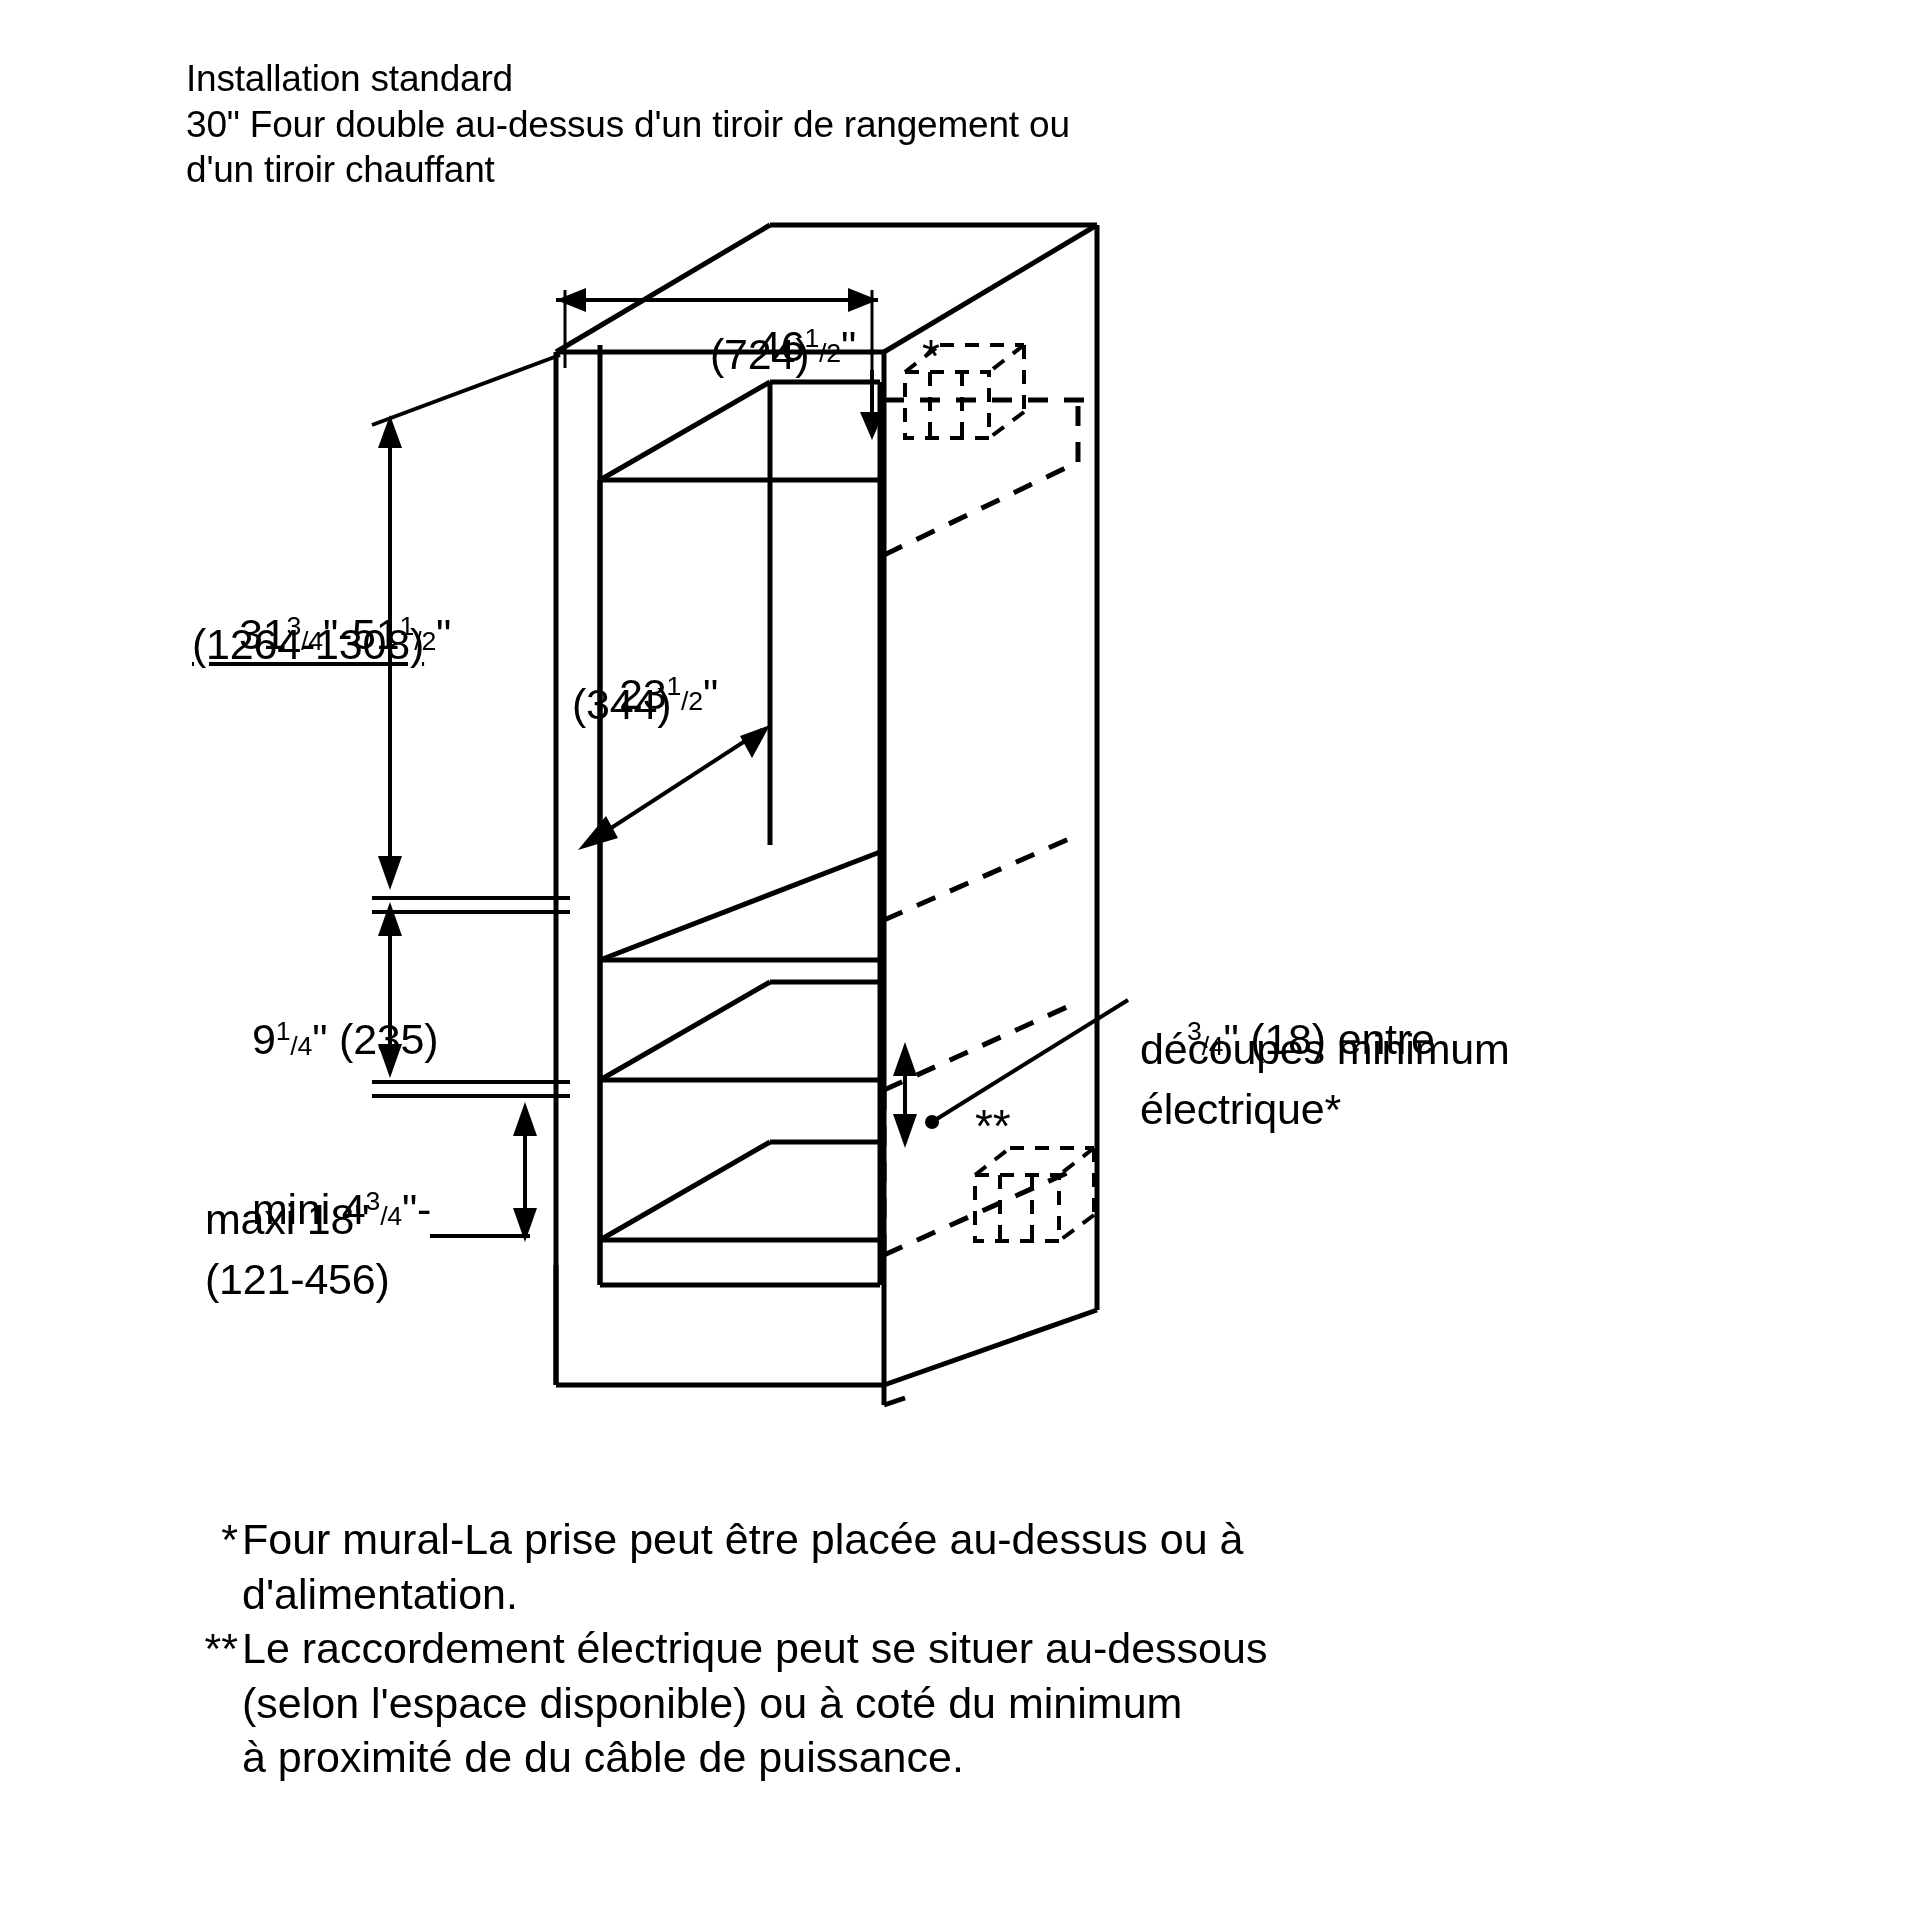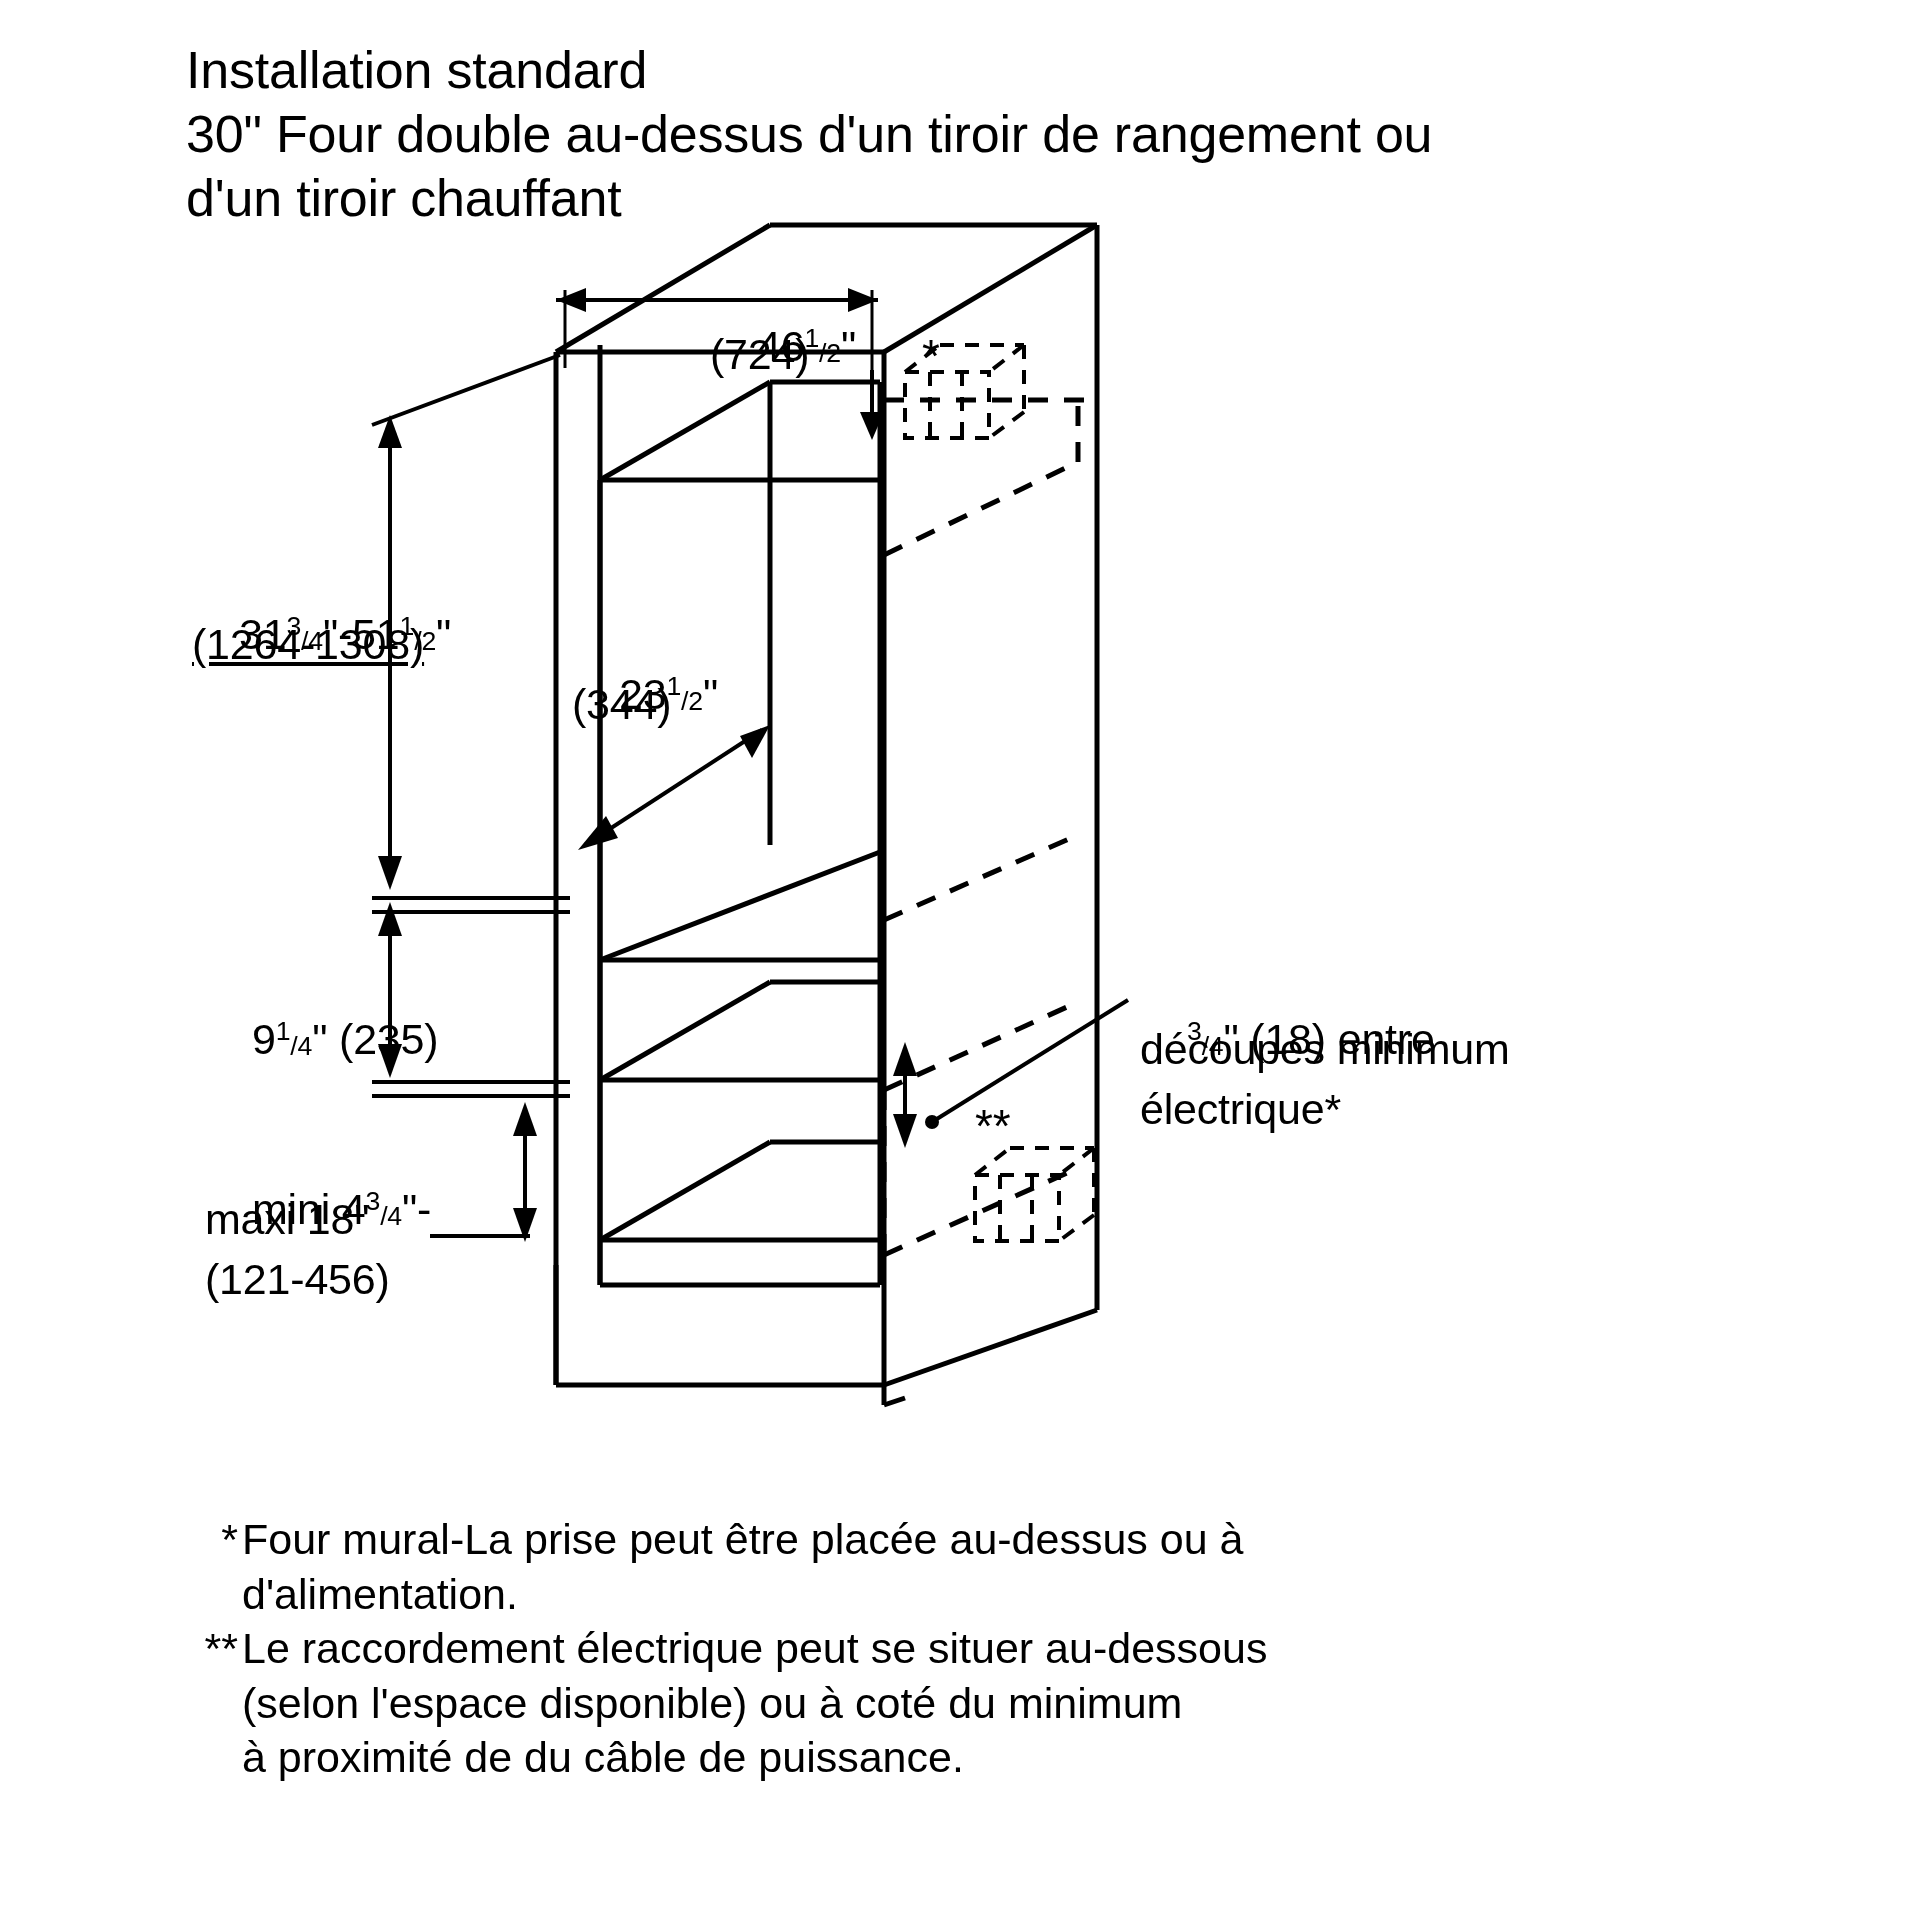--- a/index.html
+++ b/index.html
@@ -17,23 +17,23 @@
   }
   #page {
     position: absolute;
     left: 0; top: 0;
     width: 1920px;
     height: 1920px;
   }
   .title-block {
     position: absolute;
     left: 186px;
-    top: 39px;
+    top: 56px;
     width: 1600px;
-    font-size: 52px;
+    font-size: 37px;
     line-height: 1.23;
     letter-spacing: -0.2px;
   }
   .title-line { white-space: pre; }
 
   svg.diagram {
     position: absolute;
     left: 0;
     top: 0;
     width: 1920px;

